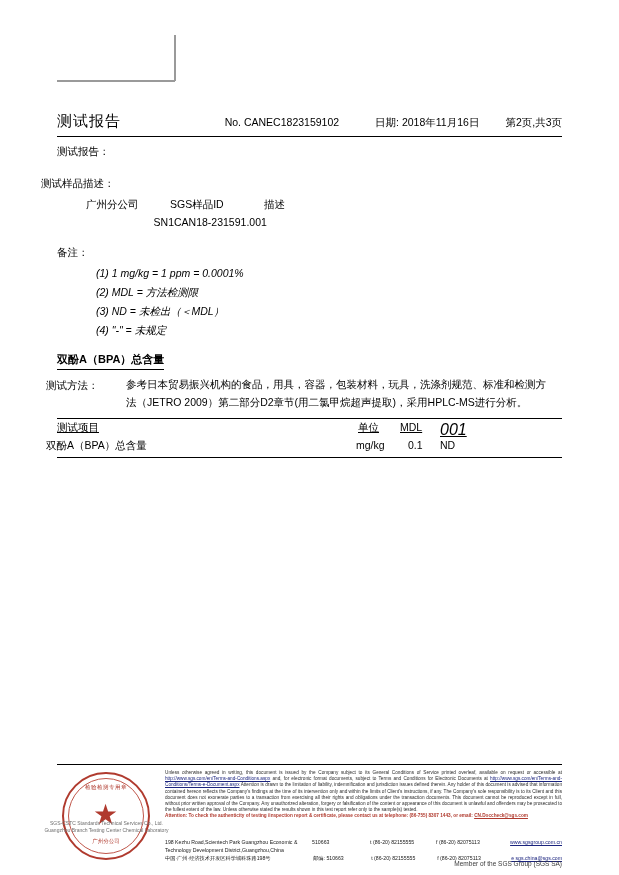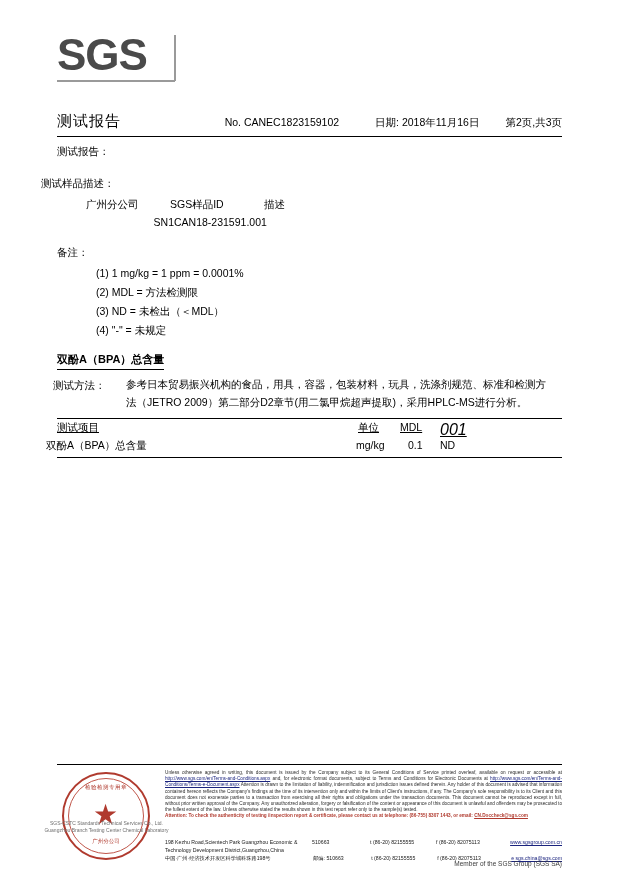--- a/index.html
+++ b/index.html
@@ -113,37 +113,37 @@
     left: 86px;
     top: 216px;
     font-size: 10.5px;
     display: flex;
   }
   .tbl-row .c1 { width: 84px; text-align: right; padding-left: 4px; }
   .tbl-row .c2 { width: 94px; }
   .tbl-row .c3 { width: 160px; }
 
   .label-notes { left: 57px; top: 245px; }
-  .note { left: 96px; font-size: 10.5px; }
+  .note { left: 96px; font-size: 10.5px; font-style: italic; }
   .note1 { top: 266px; }
   .note2 { top: 285px; }
   .note3 { top: 304px; }
   .note4 { top: 323px; }
 
   .section-title {
     position: absolute;
     left: 57px;
     top: 352px;
     font-size: 11px;
     font-weight: bold;
     padding-bottom: 2px;
     border-bottom: 1px solid #000;
   }
 
-  .method-label { left: 53px; top: 378px; }
+  .method-label { left: 46px; top: 378px; }
   .method-l1 { position: absolute; left: 126px; top: 378px; font-size: 10.5px; }
   .method-l2 { position: absolute; left: 126px; top: 396px; font-size: 10.5px; }
 
   .hr-res-top {
     position: absolute;
     left: 57px;
     top: 418px;
     width: 505px;
     height: 1px;
     background: #000;
@@ -278,21 +278,20 @@
     font-size: 6.5px;
     color: #3a3a3a;
   }
 </style>
 </head>
 <body>
 
 <div class="page">
 
   <div class="sgs-logo">
-    <div class="word">SGS</div>
     <div class="underline"></div>
     <div class="vbar"></div>
   </div>
 
   <div class="title-row">
     <div class="doc-title">测试报告</div>
     <div class="meta">
       <span class="m-no">No. CANEC1823159102</span>
       <span class="m-date">日期: 2018年11月16日</span>
       <span class="m-page">第2页,共3页</span>

